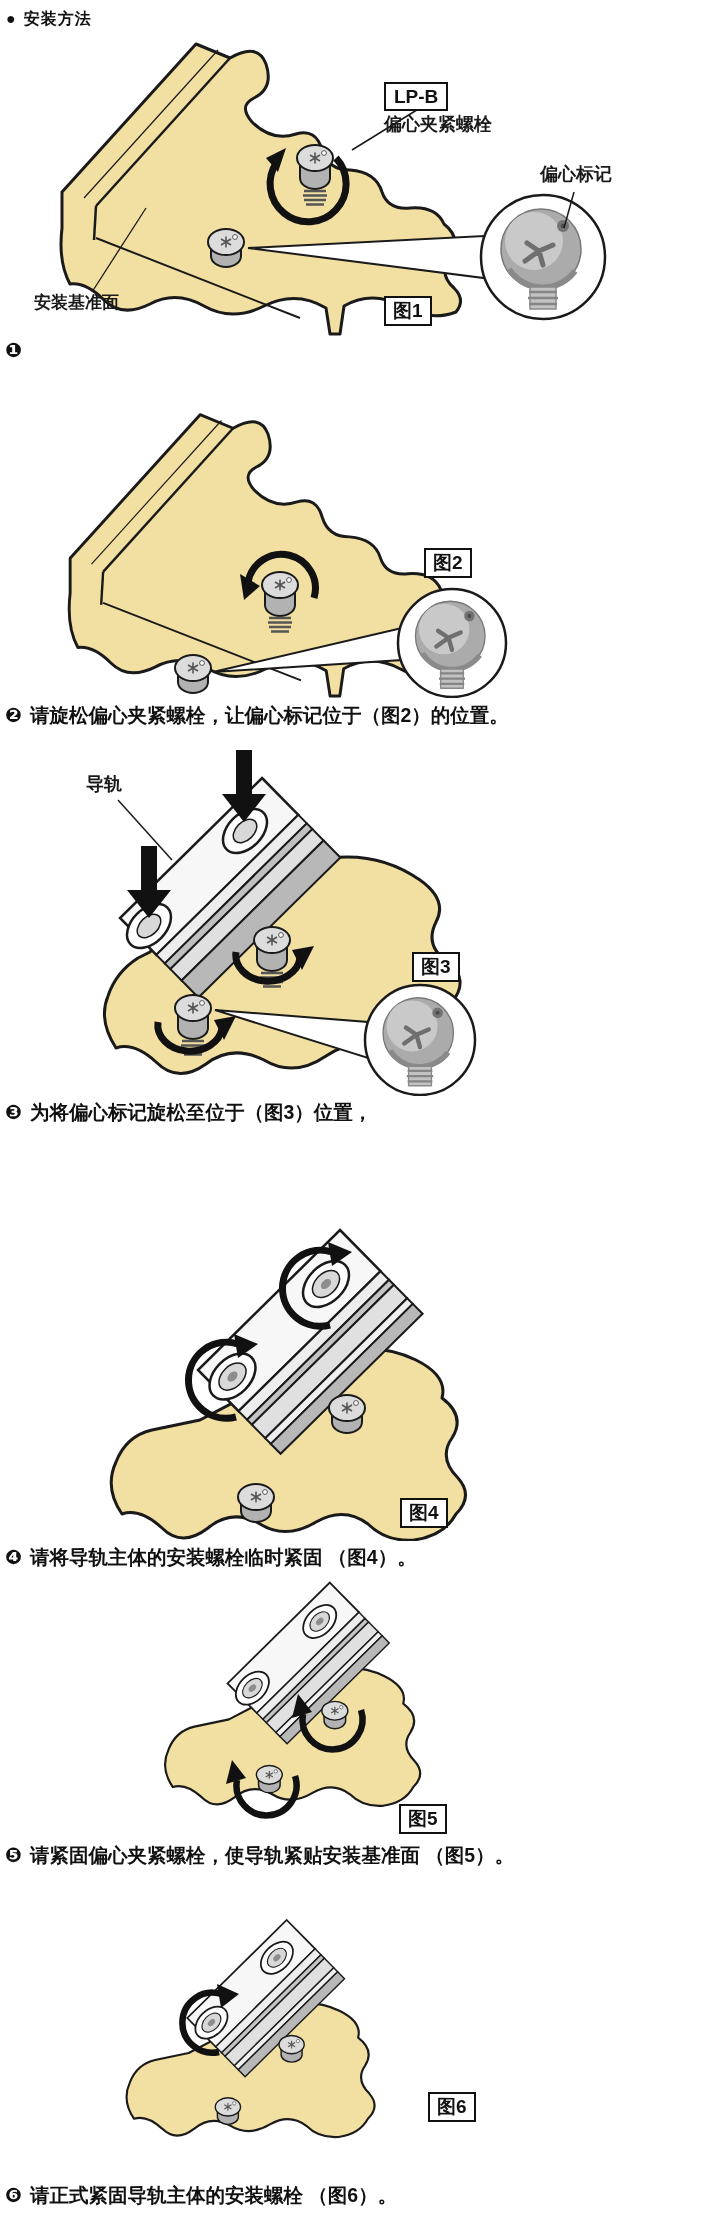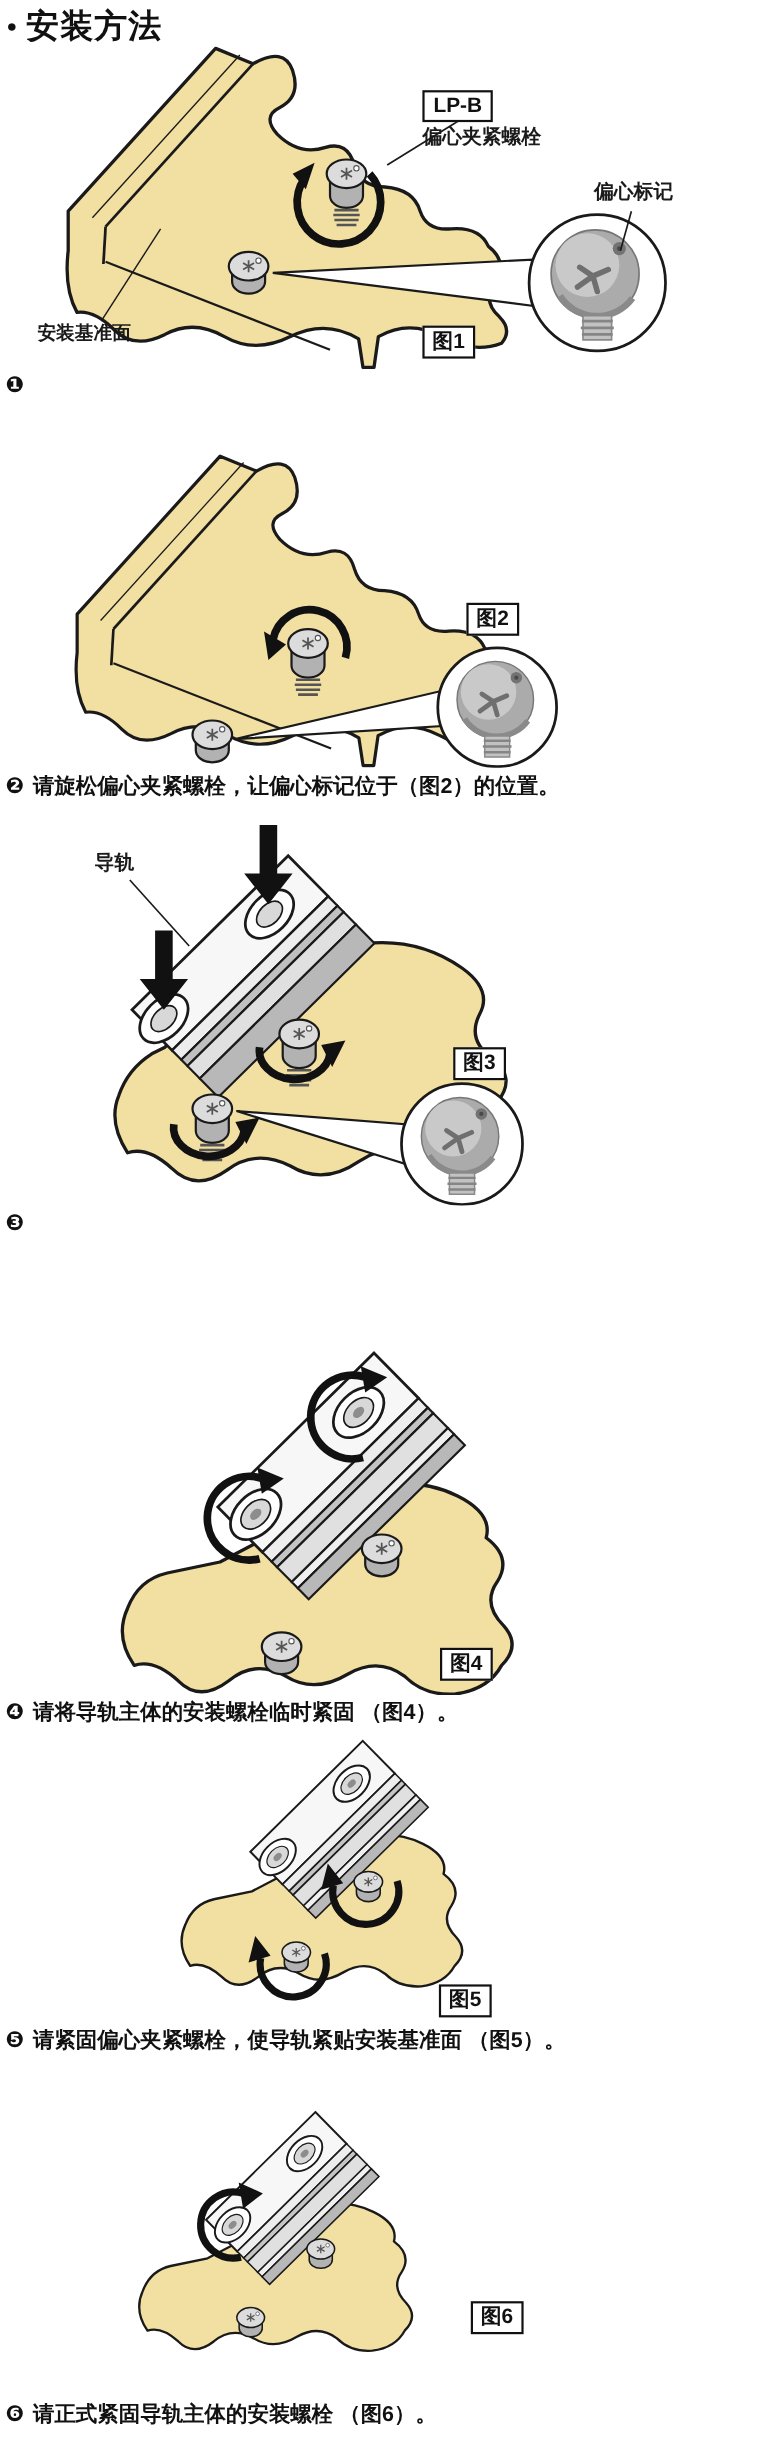--- a/index.html
+++ b/index.html
@@ -2,21 +2,21 @@
 <html><head>
 <meta charset="utf-8">
 <style>
   html,body{margin:0;padding:0;background:#ffffff;}
   .page{
     position:relative;width:702px;height:2217px;overflow:hidden;background:#fff;
     font-family:"Liberation Sans","DejaVu Sans",sans-serif;color:#111;
   }
   .title-row{position:absolute;left:6px;top:4px;display:flex;align-items:center;gap:8px;}
   .title-row .bullet{font-size:16px;line-height:30px;}
-  .title-row h1{margin:0;font-size:30px;font-weight:700;letter-spacing:1px;font-family:Liberation Serif, serif;}
+  .title-row h1{margin:0;font-size:16px;font-weight:700;letter-spacing:1px;font-family:Liberation Serif, serif;}
   .label{position:absolute;font-weight:600;font-size:18px;white-space:nowrap;color:#1a1a1a;text-align:center;}
   .boxed{position:absolute;border:2.5px solid #111;background:#fff;font-weight:700;
          font-size:19px;line-height:25px;padding:0 8px;white-space:nowrap;}
   .fig-caption{position:absolute;border:2.5px solid #111;background:#fff;font-weight:700;
          font-size:19px;line-height:26px;padding:0 7px;white-space:nowrap;}
   .step{position:absolute;left:5px;display:flex;align-items:flex-start;
         font-size:19.5px;font-weight:700;line-height:28px;width:694px;}
   .step .marker{font-size:20px;line-height:28px;margin-right:8px;flex:0 0 auto;}
   .step.tight .marker{margin-right:2px;}
   .step .lines{flex:1;}
@@ -176,20 +176,21 @@
     <polygon points="236,1016 214,1020 224,1040" fill="#111"></polygon>
     <circle cx="420" cy="1040" r="55" fill="#ffffff" stroke="#1a1a1a" stroke-width="2.5"></circle>
     <use href="#pbolt" transform="translate(420,1040) scale(0.88)"></use>
   </svg>
   <div class="label" style="left:86px;top:772px">导轨</div>
   <div class="fig-caption" style="left:412px;top:952px">图3</div>
 
   <div class="step" style="top:1098px">
     <span class="marker">❸</span>
     <div class="lines">
+      <div>为将偏心标记旋松至位于（图3）位置，</div>
     </div>
   </div>
 
   <svg style="top:1185px" width="702" height="356" viewBox="0 1185 702 356">
     <use href="#scene46"></use>
     <path d="M 330,1325 A 38 38 0 1 1 332,1252" fill="none" stroke="#111" stroke-width="7"></path>
     <polygon points="352,1252 328,1242 332,1266" fill="#111"></polygon>
     <path d="M 236,1417 A 38 38 0 1 1 238,1344" fill="none" stroke="#111" stroke-width="7"></path>
     <polygon points="258,1344 234,1334 238,1358" fill="#111"></polygon>
   </svg>

